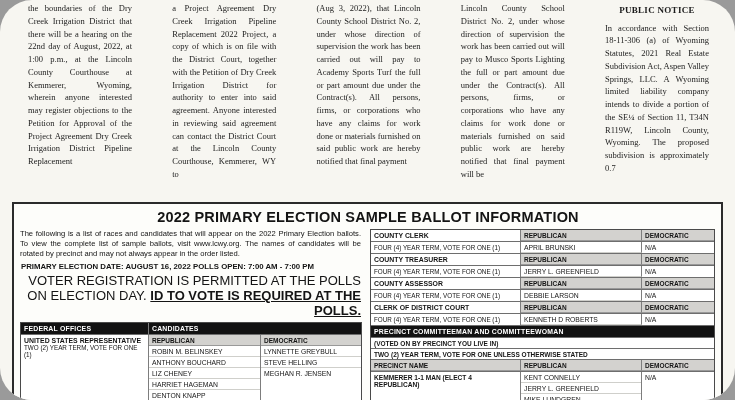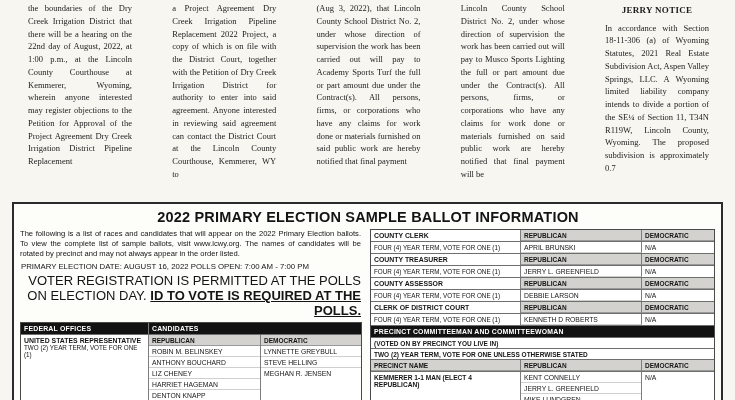--- a/index.html
+++ b/index.html
@@ -1,34 +1,34 @@
 <!DOCTYPE html>
 <html><head>
 <meta charset="utf-8">
 <style>
   * { box-sizing: border-box; }
   html,body { margin:0; padding:0; background:#9a9a9a; }
   .page { position:relative; width:735px; height:400px; background:#f7f6f1; overflow:hidden;
-          font-family:"Liberation Sans", sans-serif; color:#141414; }
+          font-family:"Liberation Sans", sans-serif; color:#141414;border-radius:32px; }
 
   
   .notices { display:flex; justify-content:space-between; padding:2px 26px 0 28px; height:198px; }
   .ncol { width:104px; font-family:"Liberation Serif", serif; font-size:8.5px; line-height:1.5;
           text-align:justify; color:#1c1c1c; }
   .notice-title { text-align:center; font-weight:bold; font-size:9px; margin:2px 0 4px; letter-spacing:.3px; }
 
   
   .ballot-box { position:absolute; left:12px; right:12px; top:202px; height:230px;
                 border:2px solid #2b2b2b; background:#fdfdfa; padding:4px 6px; }
   .ballot-title { font-size:14.5px; font-weight:bold; letter-spacing:.2px; margin:1px 0 4px 1px;text-align:center; }
   .ballot-cols { display:flex; gap:8px; align-items:flex-start; }
   .left-pane { width:342px; flex:none; }
   .right-pane { flex:1; }
   .intro { font-size:7.6px; line-height:1.32; text-align:justify; margin:0 1px 3px 0; }
-  .date-line { font-size:7.8px; font-weight:normal; margin:0 1px 2px 1px; }
+  .date-line { font-size:7.8px; font-weight:bold; margin:0 1px 2px 1px; }
   .reg-line { font-size:13px; margin:0 1px 4px 1px;text-align:right; }
   .reg-line .hard { font-weight:bold; text-decoration:underline; }
 
   
   .tbl { border:1px solid #4a4a4a; border-bottom:none; background:#fff; }
   .trow { display:grid; border-bottom:1px solid #6e6e6e; }
   .ltrow { grid-template-columns:128px 112px 1fr; }
   .rtrow { grid-template-columns:150px 1fr 72px; }
   .fullrow { display:block; }
   .cell { border-right:1px solid #7d7d7d; min-height:9px; }
@@ -59,21 +59,21 @@
       <div class="ncol">
         <div class="ntext">a Project Agreement Dry Creek Irrigation Pipeline Replacement 2022 Project, a copy of which is on file with the District Court, together with the Petition of Dry Creek Irrigation District for authority to enter into said agreement. Anyone interested in reviewing said agreement can contact the District Court at the Lincoln County Courthouse, Kemmerer, WY to</div>
       </div>
       <div class="ncol">
         <div class="ntext">(Aug 3, 2022), that Lincoln County School District No. 2, under whose direction of supervision the work has been carried out will pay to Academy Sports Turf the full or part amount due under the Contract(s). All persons, firms, or corporations who have any claims for work done or materials furnished on said public work are hereby notified that final payment</div>
       </div>
       <div class="ncol">
         <div class="ntext">Lincoln County School District No. 2, under whose direction of supervision the work has been carried out will pay to Musco Sports Lighting the full or part amount due under the Contract(s). All persons, firms, or corporations who have any claims for work done or materials furnished on said public work are hereby notified that final payment will be</div>
       </div>
       <div class="ncol">
-        <div class="notice-title">JERRY NOTICE</div>
+        <div class="notice-title">PUBLIC NOTICE</div>
         <div class="ntext">In accordance with Section 18-11-306 (a) of Wyoming Statutes, 2021 Real Estate Subdivision Act, Aspen Valley Springs, LLC. A Wyoming limited liability company intends to divide a portion of the SE¼ of Section 11, T34N R119W, Lincoln County, Wyoming. The proposed subdivision is approximately 0.7</div>
       </div>
     </div>
 
   <div class="ballot-box">
     <div class="ballot-title">2022 PRIMARY ELECTION SAMPLE BALLOT INFORMATION</div>
     <div class="ballot-cols">
       <div class="left-pane">
         <div class="intro">The following is a list of races and candidates that will appear on the 2022 Primary Election ballots.  To view the complete list of sample ballots, visit www.lcwy.org.  The names of candidates will be rotated by precinct and may not always appear in the order listed.</div>
         <div class="date-line">PRIMARY ELECTION DATE:  AUGUST 16, 2022  POLLS OPEN: 7:00 AM - 7:00 PM</div>

